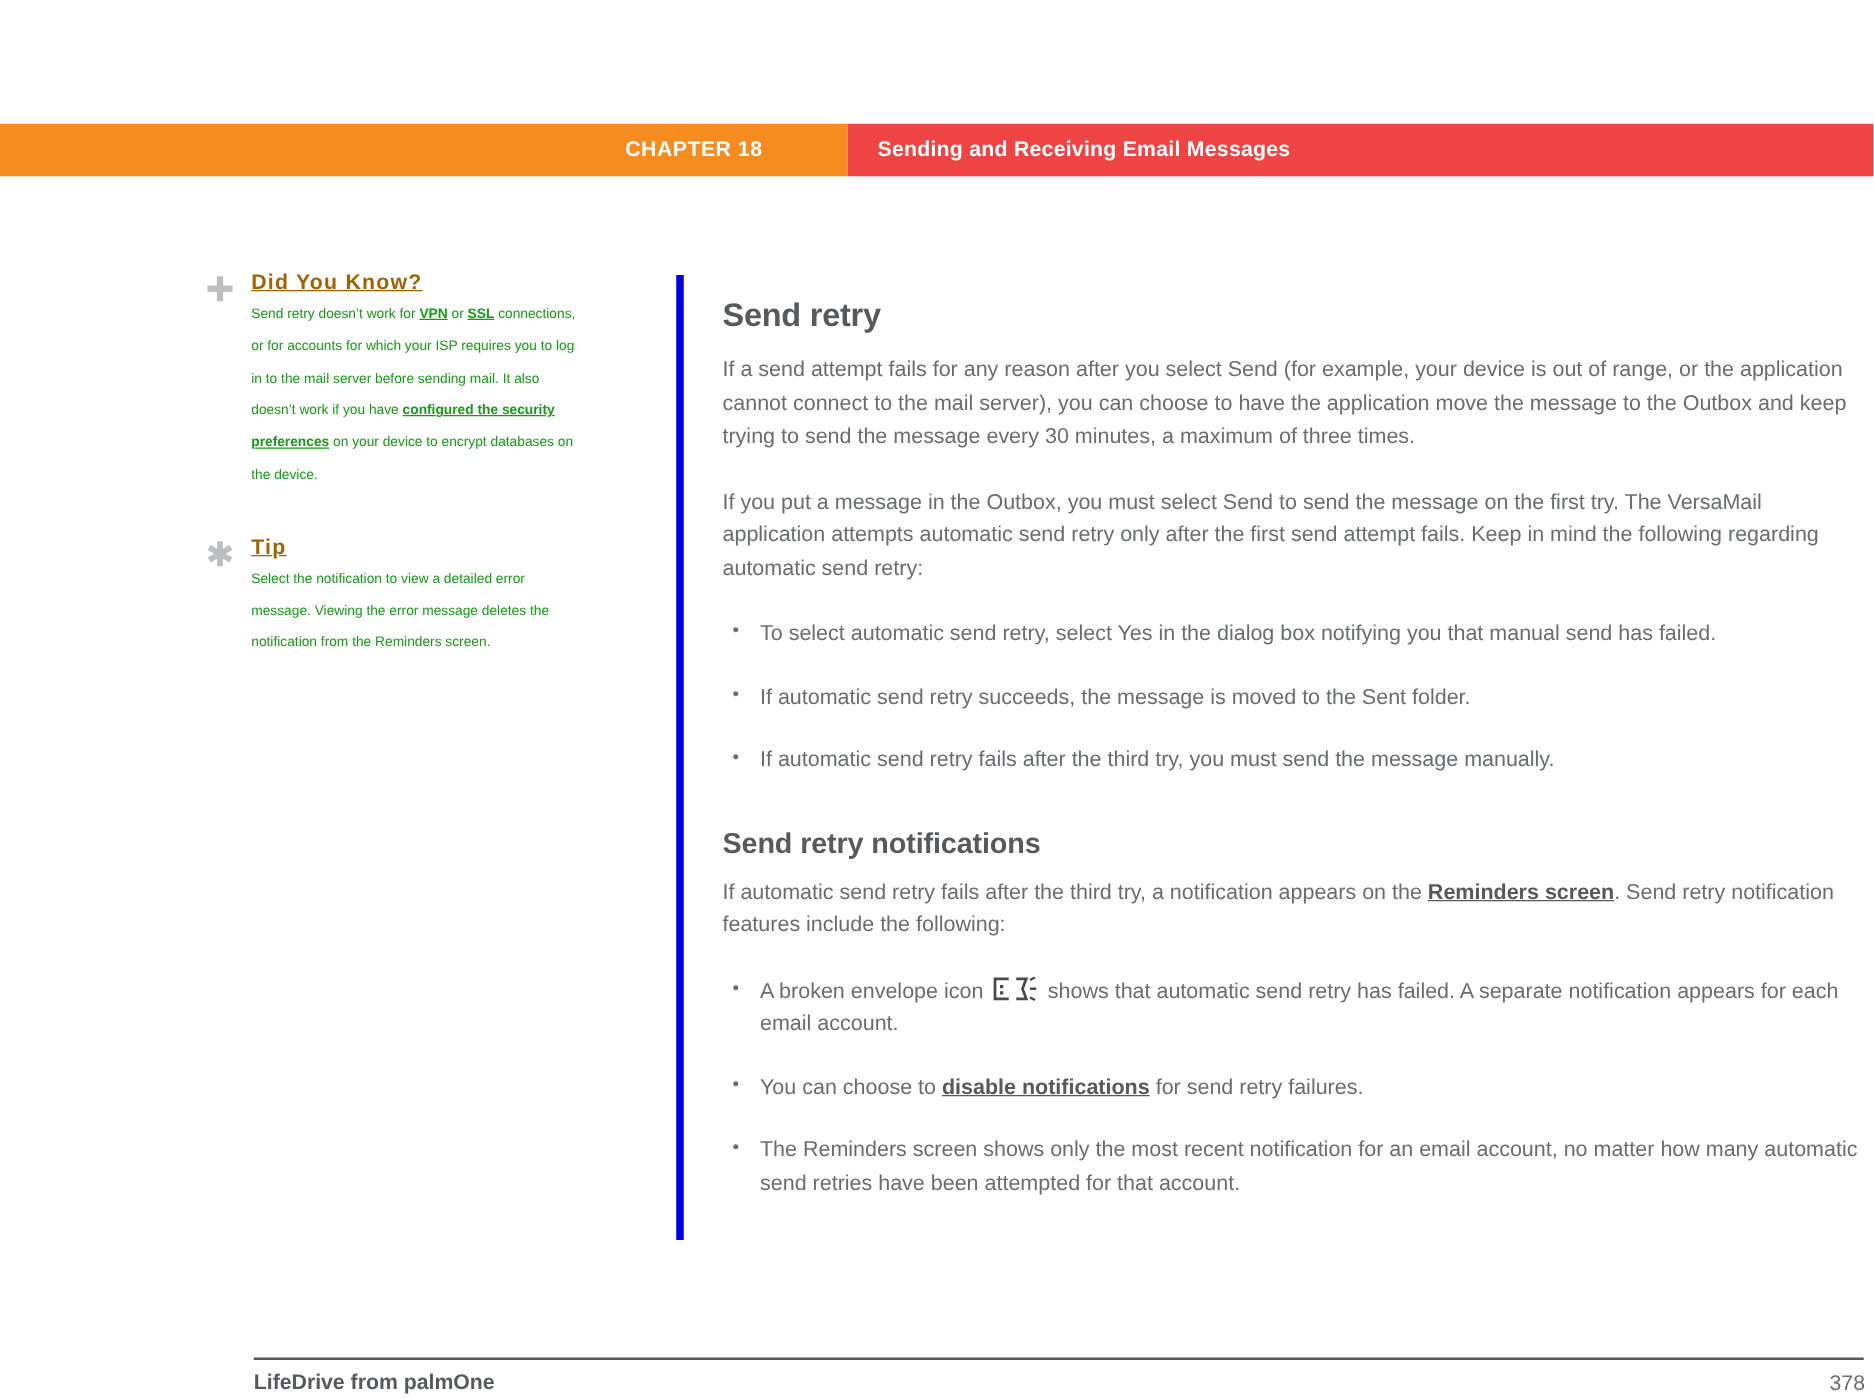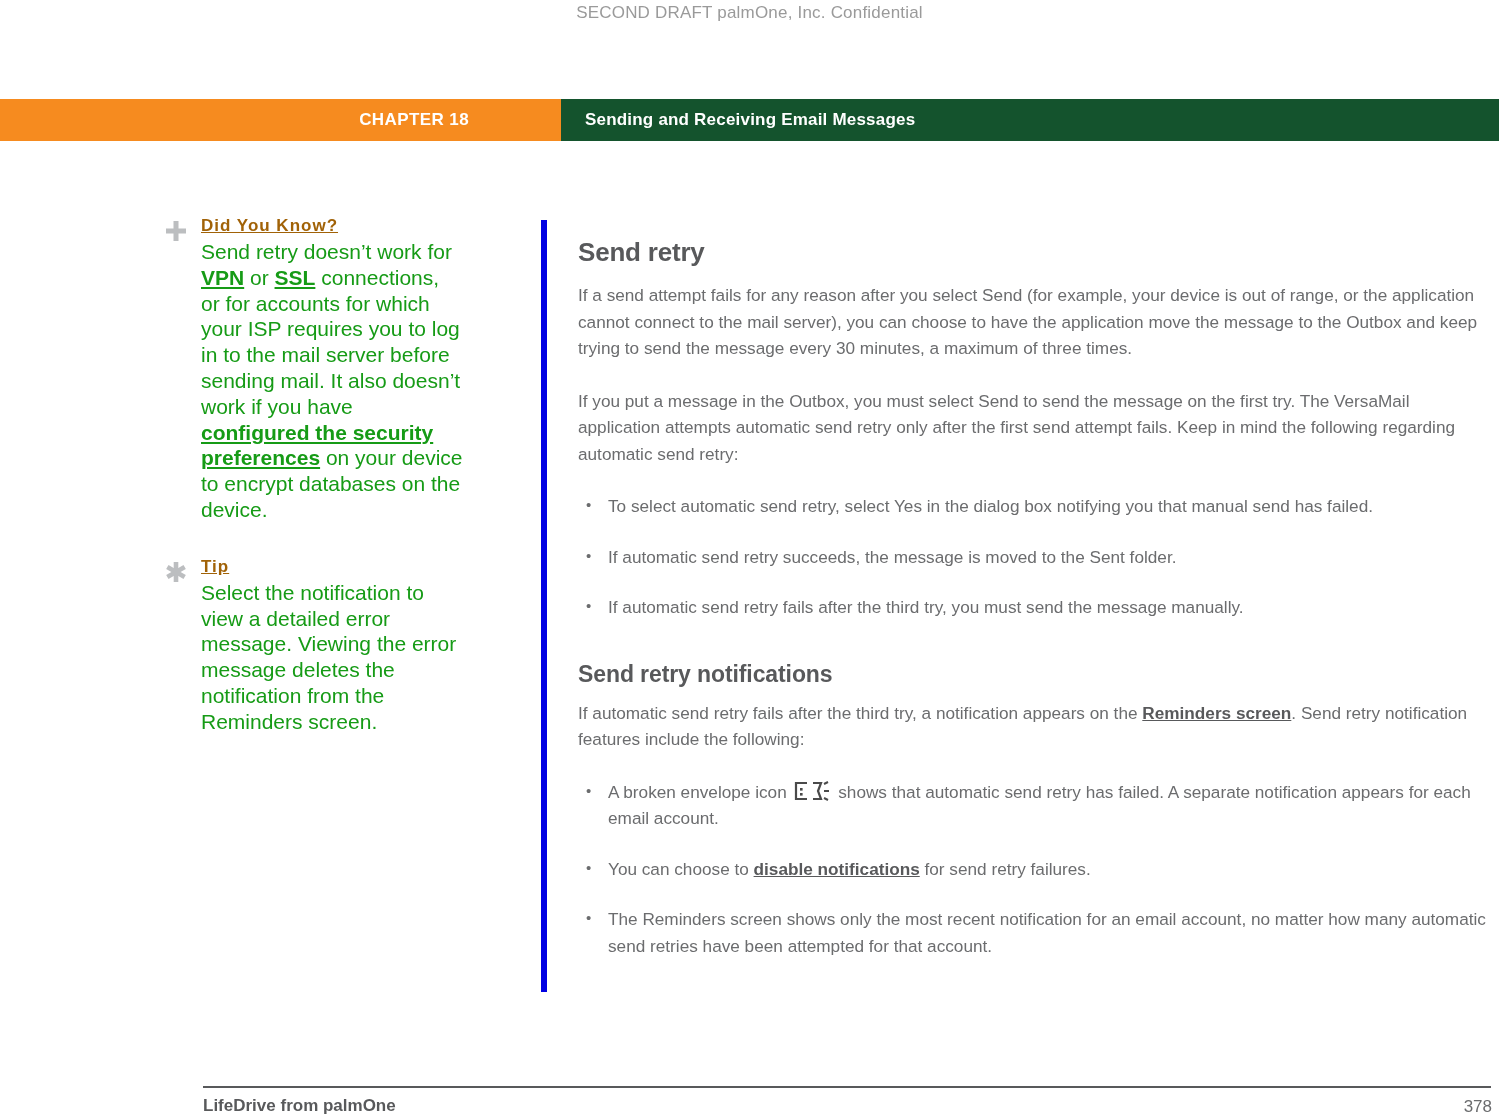--- a/index.html
+++ b/index.html
@@ -37,34 +37,34 @@
   
   .banner {
     position: absolute;
     top: 99px;
     left: 0px;
     width: 1499px;
     height: 42px;
     display: flex;
   }
   .banner-chapter {
-    width: 561px;
+    width: 678px;
     background: #f68b1f;
     color: #ffffff;
     font-weight: bold;
     font-size: 17px;
     letter-spacing: 0.4px;
     display: flex;
     align-items: center;
     justify-content: flex-end;
-    padding-right: 92px;
+    padding-right: 68px;
   }
   .banner-title {
     flex: 1;
-    background: #14532d;
+    background: #ef4444;
     color: #ffffff;
     font-weight: bold;
     font-size: 17px;
     letter-spacing: 0.2px;
     display: flex;
     align-items: center;
     padding-left: 24px;
   }
 
   
@@ -89,21 +89,21 @@
   .note-heading {
     color: #a16207;
     font-weight: bold;
     font-size: 17px;
     letter-spacing: 1px;
     margin-bottom: 3px;
     text-decoration: underline;
   }
   .note-text {
     color: #169b16;
-    font-size: 21px;
+    font-size: 11px;
     line-height: 25.8px;
   }
   .note-text .lnk {
     color: #169b16;
     font-weight: bold;
     text-decoration: underline;
   }
 
   
   .blue-rule {
@@ -202,21 +202,20 @@
     text-align: right;
     color: #6b6c6e;
     font-size: 17px;
   }
 </style>
 </head>
 <body>
 
 <div class="page">
 
-  <div class="draft-header">SECOND DRAFT palmOne, Inc.  Confidential</div>
 
   <div class="banner">
     <div class="banner-chapter">CHAPTER 18</div>
     <div class="banner-title">Sending and Receiving Email Messages</div>
   </div>
 
   <div class="sidebar">
 
     <div class="note-block">
       <div class="note-icon">

